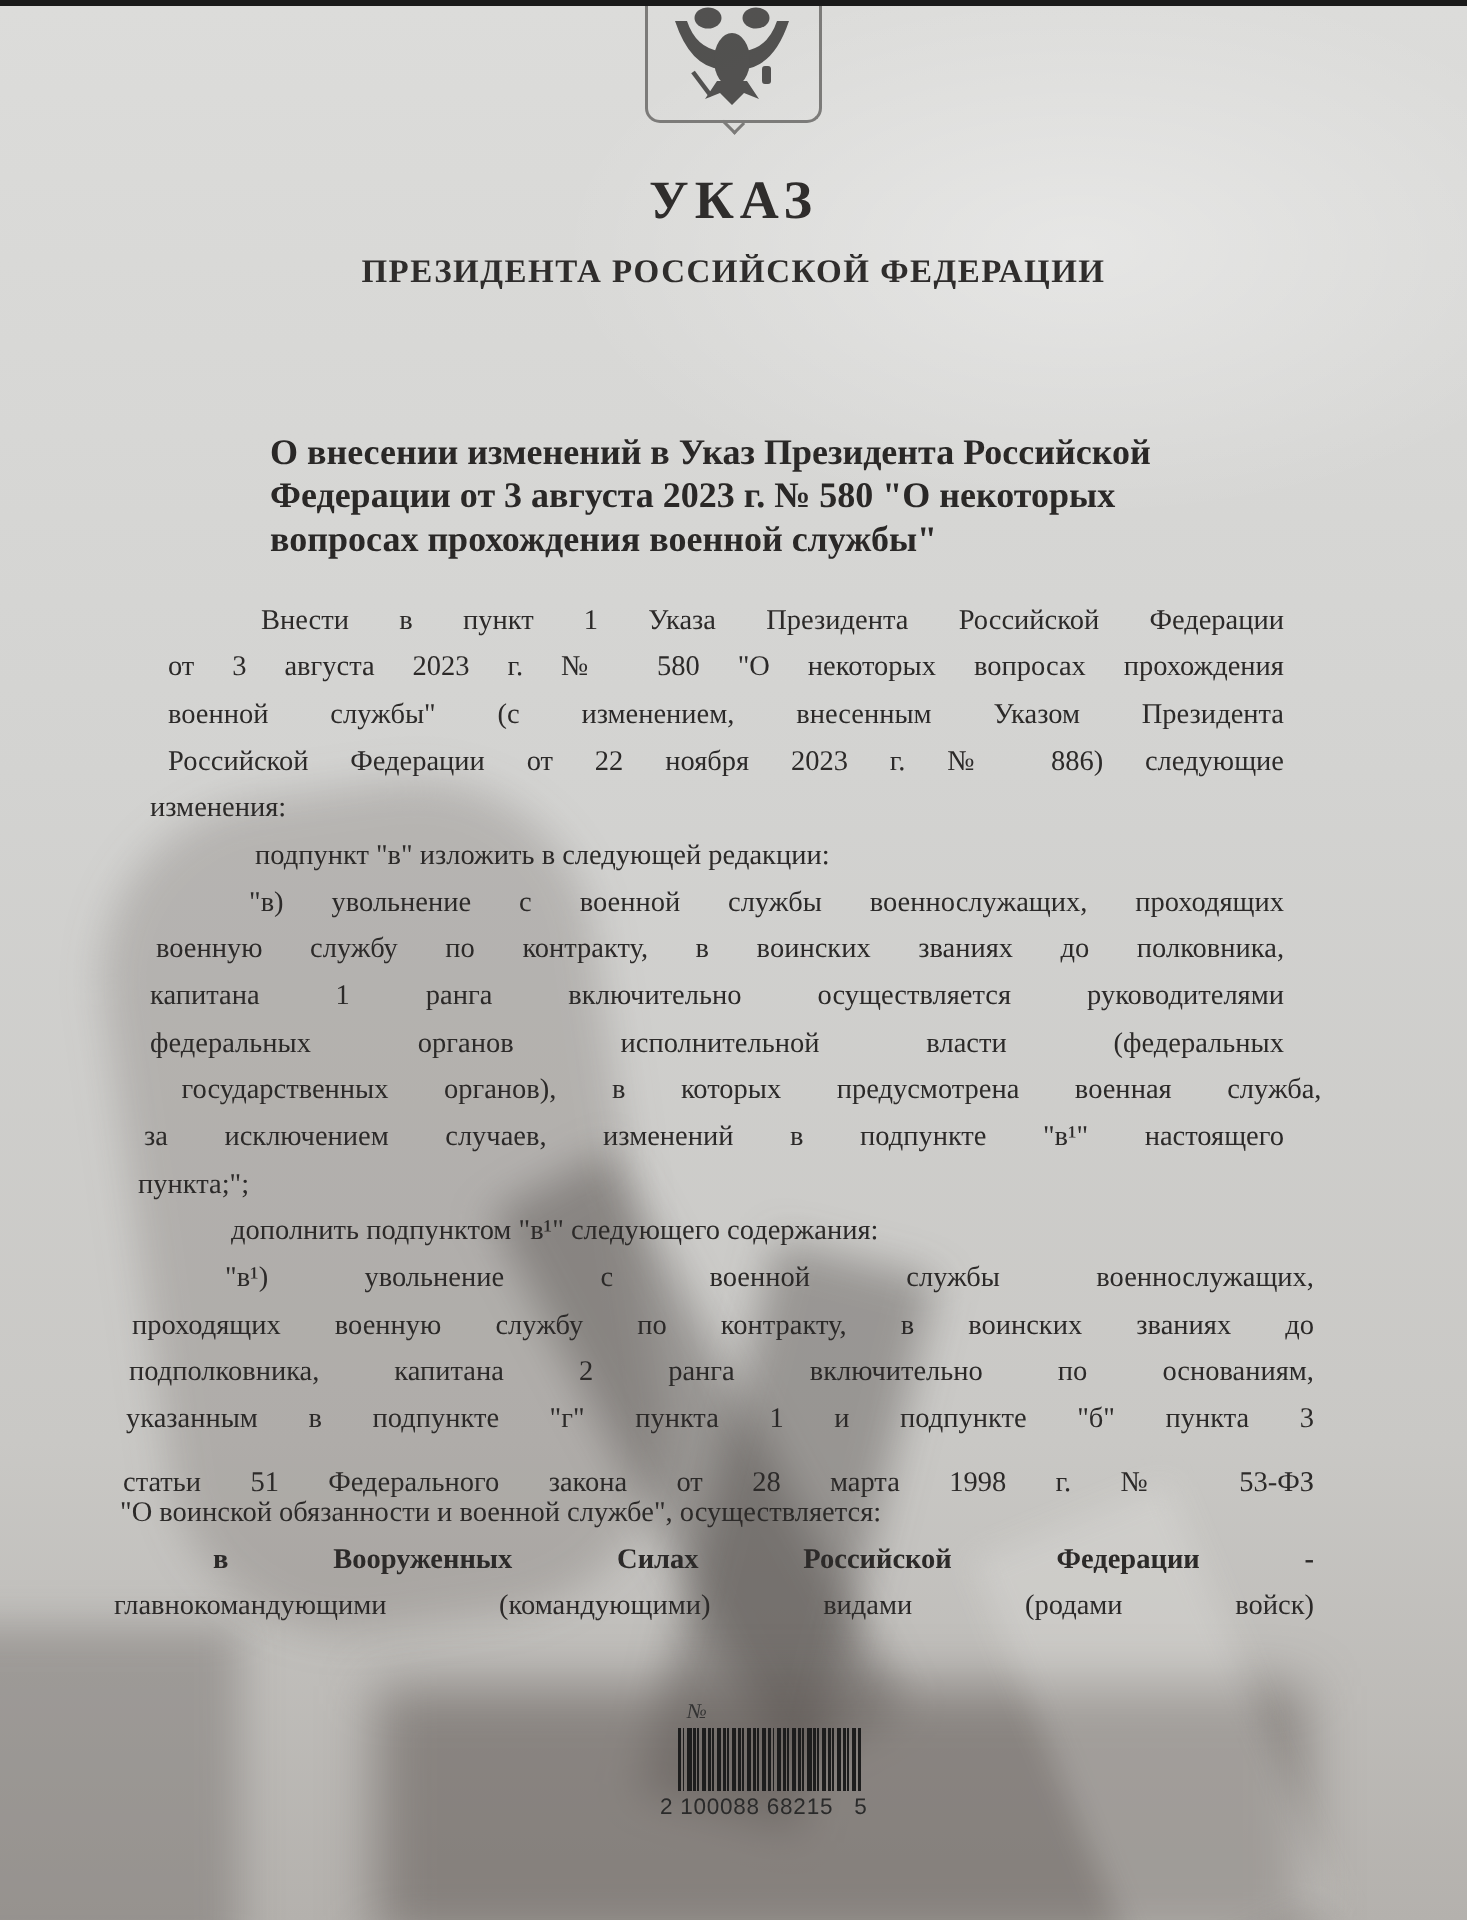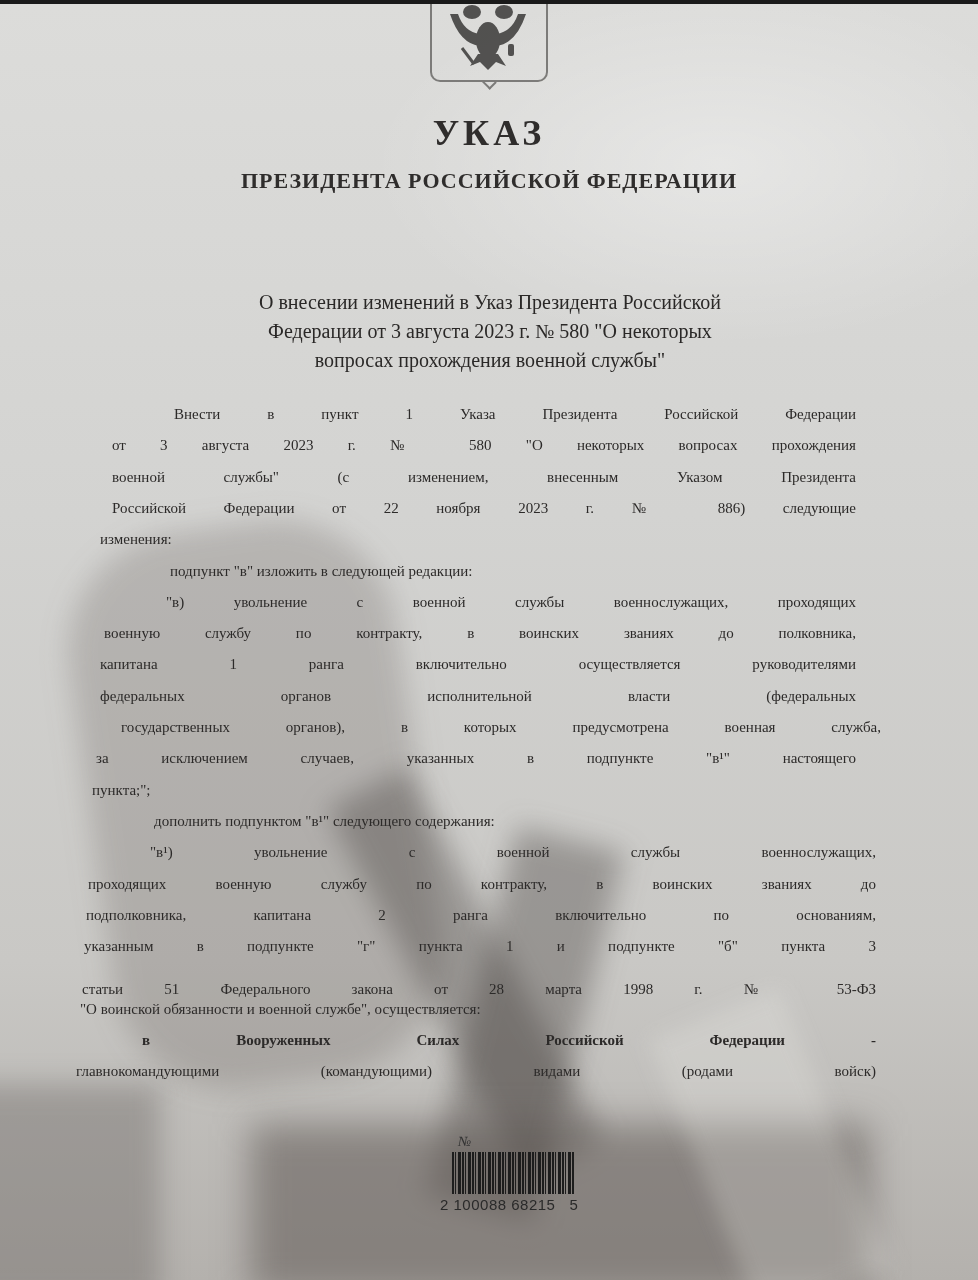--- a/index.html
+++ b/index.html
@@ -37,26 +37,26 @@
 
   .title {
     position: absolute; left: 0; top: 112px; width: 978px; text-align: center;
     font-size: 36px; font-weight: bold; letter-spacing: 4px; color: #2f2d2c;
   }
   .subtitle {
     position: absolute; left: 0; top: 168px; width: 978px; text-align: center;
     font-size: 22px; font-weight: bold; letter-spacing: 1px; color: #2f2d2c;
   }
   .heading {
-    position: absolute; left: 180px; top: 288px; width: 620px; text-align: center;
-    font-size: 20px; font-weight: normal; line-height: 29px; color: #2a2827;
+    position: absolute; left: 180px; top: 288px; width: 620px; 
+    font-size: 24px; font-weight: bold; line-height: 29px; color: #2a2827;
   }
   .body-text { position: absolute; left: 0; top: 0; width: 978px; }
   .line {
-    position: absolute; font-size: 15px; line-height: 28px; white-space: nowrap;
+    position: absolute; font-size: 19px; line-height: 28px; white-space: nowrap;
     text-align: justify; text-align-last: justify; color: #2c2a29;
   }
   .line.last { text-align-last: left; }
 
   .barcode-mark {
     position: absolute; left: 458px; top: 1134px; font-size: 14px; font-style: italic; color: #333;
   }
   .barcode {
     position: absolute; left: 452px; top: 1152px; width: 122px; height: 42px;
     background: repeating-linear-gradient(90deg,
@@ -112,21 +112,21 @@
     <div class="line" style="left: 112px; top: 431.3px; width: 744px;">от 3 августа 2023 г. № 580 "О некоторых вопросах прохождения</div>
     <div class="line" style="left: 112px; top: 462.6px; width: 744px;">военной службы" (с изменением, внесенным Указом Президента</div>
     <div class="line" style="left: 112px; top: 493.9px; width: 744px;">Российской Федерации от 22 ноября 2023 г. № 886) следующие</div>
     <div class="line last" style="left: 100px; top: 525.2px; width: auto;">изменения:</div>
     <div class="line last" style="left: 170px; top: 556.5px; width: auto;">подпункт "в" изложить в следующей редакции:</div>
     <div class="line" style="left: 166px; top: 587.8px; width: 690px;">"в) увольнение с военной службы военнослужащих, проходящих</div>
     <div class="line" style="left: 104px; top: 619.1px; width: 752px;">военную службу по контракту, в воинских званиях до полковника,</div>
     <div class="line" style="left: 100px; top: 650.4px; width: 756px;">капитана 1 ранга включительно осуществляется руководителями</div>
     <div class="line" style="left: 100px; top: 681.7px; width: 756px;">федеральных органов исполнительной власти (федеральных</div>
     <div class="line" style="left: 96px; top: 713px; width: 760px; margin-left: 25px;">государственных органов), в которых предусмотрена военная служба,</div>
-    <div class="line" style="left: 96px; top: 744.3px; width: 760px;">за исключением случаев, указанных в подпункте "в¹" настоящего</div>
+    <div class="line" style="left: 96px; top: 744.3px; width: 760px;">за исключением случаев, изменений в подпункте "в¹" настоящего</div>
     <div class="line last" style="left: 92px; top: 775.6px; width: auto;">пункта;";</div>
     <div class="line last" style="left: 154px; top: 806.9px; width: auto;">дополнить подпунктом "в¹" следующего содержания:</div>
     <div class="line" style="left: 150px; top: 838.2px; width: 726px;">"в¹) увольнение с военной службы военнослужащих,</div>
     <div class="line" style="left: 88px; top: 869.5px; width: 788px;">проходящих военную службу по контракту, в воинских званиях до</div>
     <div class="line" style="left: 86px; top: 900.8px; width: 790px;">подполковника, капитана 2 ранга включительно по основаниям,</div>
     <div class="line" style="left: 84px; top: 932.1px; width: 792px;">указанным в подпункте "г" пункта 1 и подпункте "б" пункта 3</div>
     <div class="line" style="left: 82px; top: 963.4px; width: 794px; margin-top: 12px;">статьи 51 Федерального закона от 28 марта 1998 г. № 53-ФЗ</div>
     <div class="line last" style="left: 80px; top: 994.7px; width: auto;">"О воинской обязанности и военной службе", осуществляется:</div>
     <div class="line" style="left: 142px; top: 1026px; width: 734px; font-weight: bold;">в Вооруженных Силах Российской Федерации -</div>
     <div class="line" style="left: 76px; top: 1057.3px; width: 800px;">главнокомандующими (командующими) видами (родами войск)</div>

